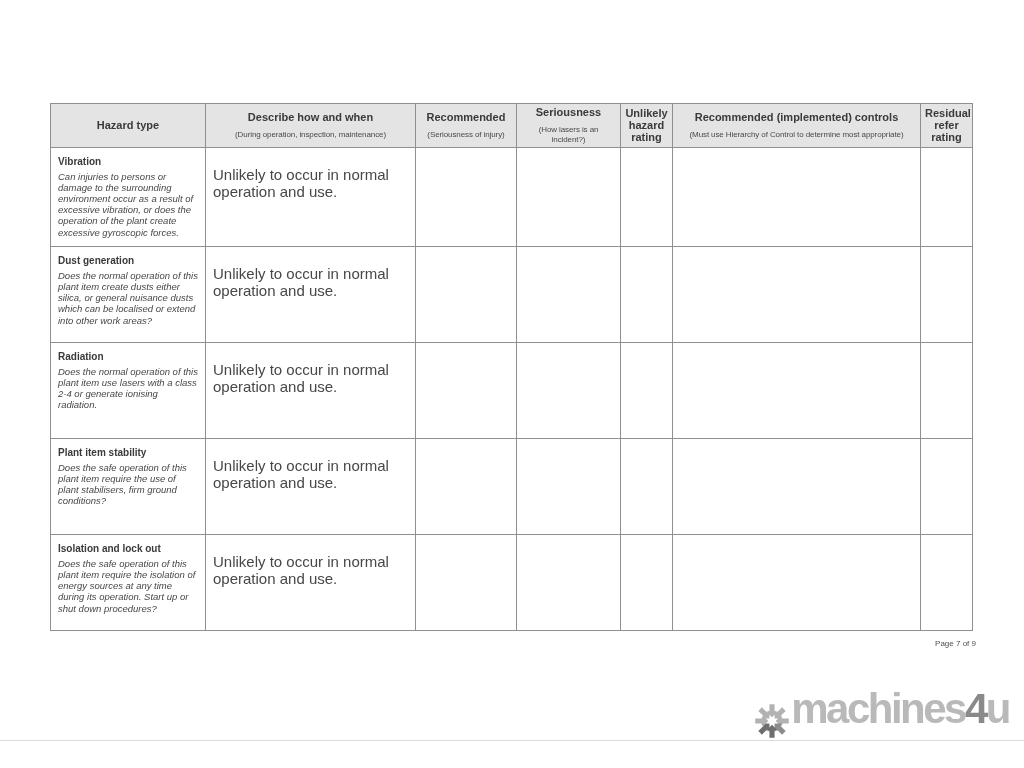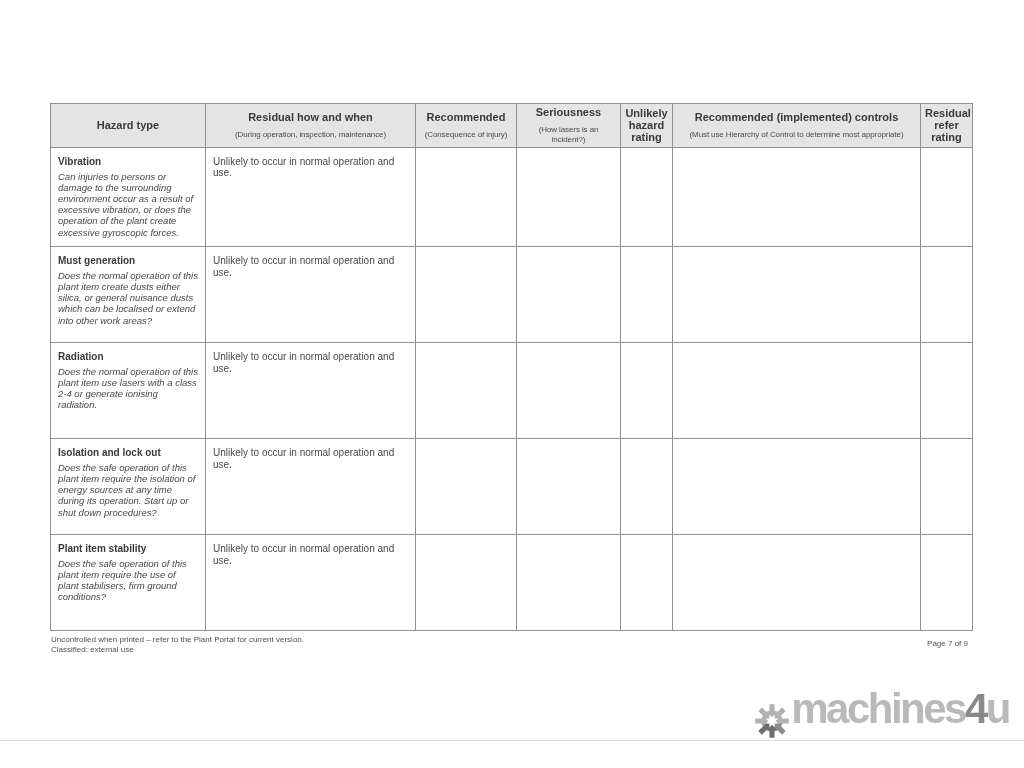--- a/index.html
+++ b/index.html
@@ -36,29 +36,29 @@
     padding: 2px 4px;
     font-weight: normal;
   }
   table.hazard tbody td { height: 96px; padding: 8px 7px; background: #ffffff; }
 
   .h-label { font-size: 11px; font-weight: bold; color: #3a3a3a; line-height: 1.12; }
   .h-sub   { font-size: 8px;  color: #4a4a4a; line-height: 1.2; margin-top: 7px; letter-spacing: -0.1px; }
 
   .haz-title { font-size: 10px; font-weight: bold; color: #3a3a3a; margin-bottom: 4px; }
   .haz-desc  { font-size: 9.5px; color: #474747; line-height: 1.18; font-style: italic; }
-  .cell-text { font-size: 10px; color: #474747; line-height: 1.18; }
+  .cell-text { font-size: 15px; color: #474747; line-height: 1.18; margin-top: 10px; }
 
   
   .footer-left {
     position: absolute; left: 51px; top: 635px;
     font-size: 8px; color: #4f4f4f; line-height: 1.3;
   }
   .footer-page {
-    position: absolute; right: 56px; top: 639px;
+    position: absolute; right: 48px; top: 639px;
     font-size: 8px; color: #4f4f4f;
   }
 
   
   .rule {
     position: absolute; left: 0; top: 740px;
     width: 1024px; height: 1px; background: #dcdcdc;
   }
   .logo {
     position: absolute; top: 691px; right: 15px;
@@ -92,26 +92,26 @@
         <col style="width:52px">
         <col style="width:248px">
         <col style="width:52px">
     </colgroup>
     <thead>
       <tr>
         <th>
           <div class="h-label">Hazard type</div>
         </th>
         <th>
-          <div class="h-label">Residual how and when</div>
+          <div class="h-label">Describe how and when</div>
           <div class="h-sub">(During operation, inspection, maintenance)</div>
         </th>
         <th>
           <div class="h-label">Recommended</div>
-          <div class="h-sub">(Consequence of injury)</div>
+          <div class="h-sub">(Seriousness of injury)</div>
         </th>
         <th>
           <div class="h-label">Seriousness</div>
           <div class="h-sub">(How lasers is an incident?)</div>
         </th>
         <th>
           <div class="h-label">Unlikely hazard rating</div>
         </th>
         <th>
           <div class="h-label">Recommended (implemented) controls</div>
@@ -132,21 +132,21 @@
           <div class="cell-text">Unlikely to occur in normal operation and use.</div>
         </td>
         <td></td>
         <td></td>
         <td></td>
         <td></td>
         <td></td>
       </tr>
       <tr>
         <td>
-          <div class="haz-title">Must generation</div>
+          <div class="haz-title">Dust generation</div>
           <div class="haz-desc">Does the normal operation of this plant item create dusts either silica, or general nuisance dusts which can be localised or extend into other work areas?</div>
         </td>
         <td>
           <div class="cell-text">Unlikely to occur in normal operation and use.</div>
         </td>
         <td></td>
         <td></td>
         <td></td>
         <td></td>
         <td></td>
@@ -160,53 +160,49 @@
           <div class="cell-text">Unlikely to occur in normal operation and use.</div>
         </td>
         <td></td>
         <td></td>
         <td></td>
         <td></td>
         <td></td>
       </tr>
       <tr>
         <td>
+          <div class="haz-title">Plant item stability</div>
+          <div class="haz-desc">Does the safe operation of this plant item require the use of plant stabilisers, firm ground conditions?</div>
+        </td>
+        <td>
+          <div class="cell-text">Unlikely to occur in normal operation and use.</div>
+        </td>
+        <td></td>
+        <td></td>
+        <td></td>
+        <td></td>
+        <td></td>
+      </tr>
+      <tr>
+        <td>
           <div class="haz-title">Isolation and lock out</div>
           <div class="haz-desc">Does the safe operation of this plant item require the isolation of energy sources at any time during its operation. Start up or shut down procedures?</div>
         </td>
         <td>
           <div class="cell-text">Unlikely to occur in normal operation and use.</div>
         </td>
         <td></td>
         <td></td>
         <td></td>
         <td></td>
         <td></td>
       </tr>
-      <tr>
-        <td>
-          <div class="haz-title">Plant item stability</div>
-          <div class="haz-desc">Does the safe operation of this plant item require the use of plant stabilisers, firm ground conditions?</div>
-        </td>
-        <td>
-          <div class="cell-text">Unlikely to occur in normal operation and use.</div>
-        </td>
-        <td></td>
-        <td></td>
-        <td></td>
-        <td></td>
-        <td></td>
-      </tr>
     </tbody>
   </table>
 
-  <div class="footer-left">
-    <div>Uncontrolled when printed – refer to the Plant Portal for current version.</div>
-    <div>Classified: external use</div>
-  </div>
   <div class="footer-page">Page 7 of 9</div>
 
   <div class="rule"></div>
 
   <div class="logo">
     <span class="logo-icon">
       <svg width="38" height="56" viewBox="0 0 52 56" xmlns="http://www.w3.org/2000/svg">
         <g transform="translate(26,28)">
           <g transform="rotate(0)">
               <path d="M0,-5 L-8,-13 L-3.5,-13 L-3.5,-23 L3.5,-23 L3.5,-13 L8,-13 Z" fill="#b2b2b2"></path>

